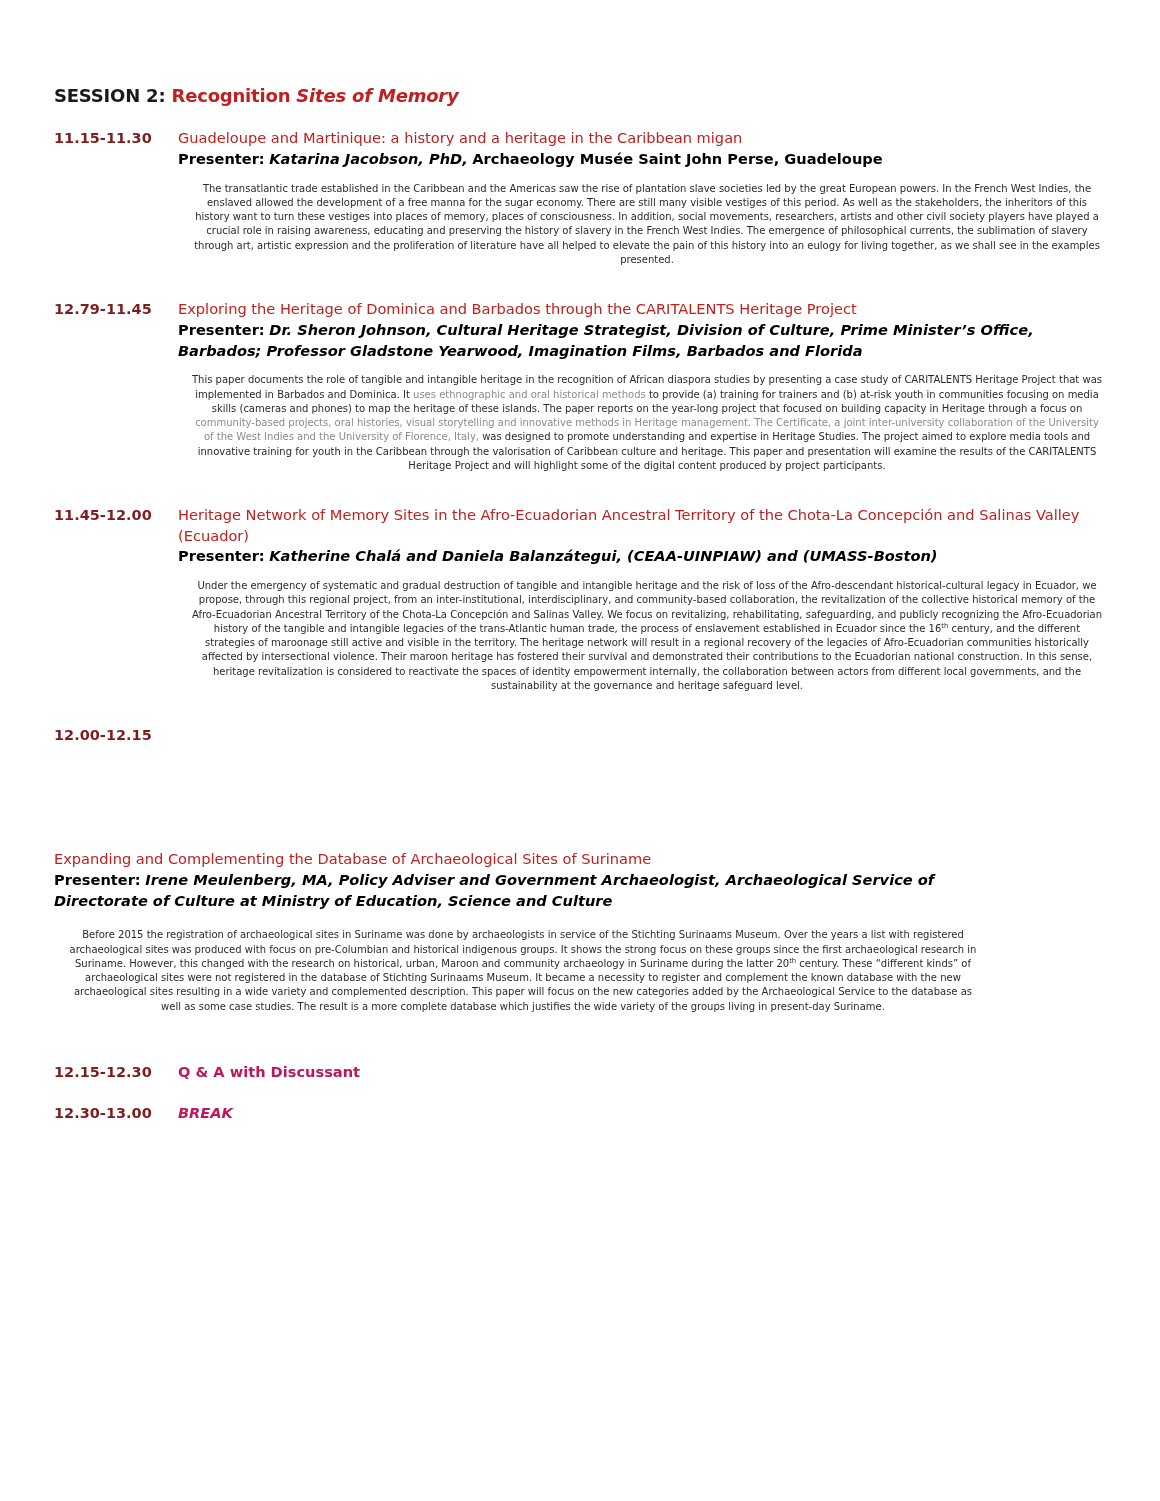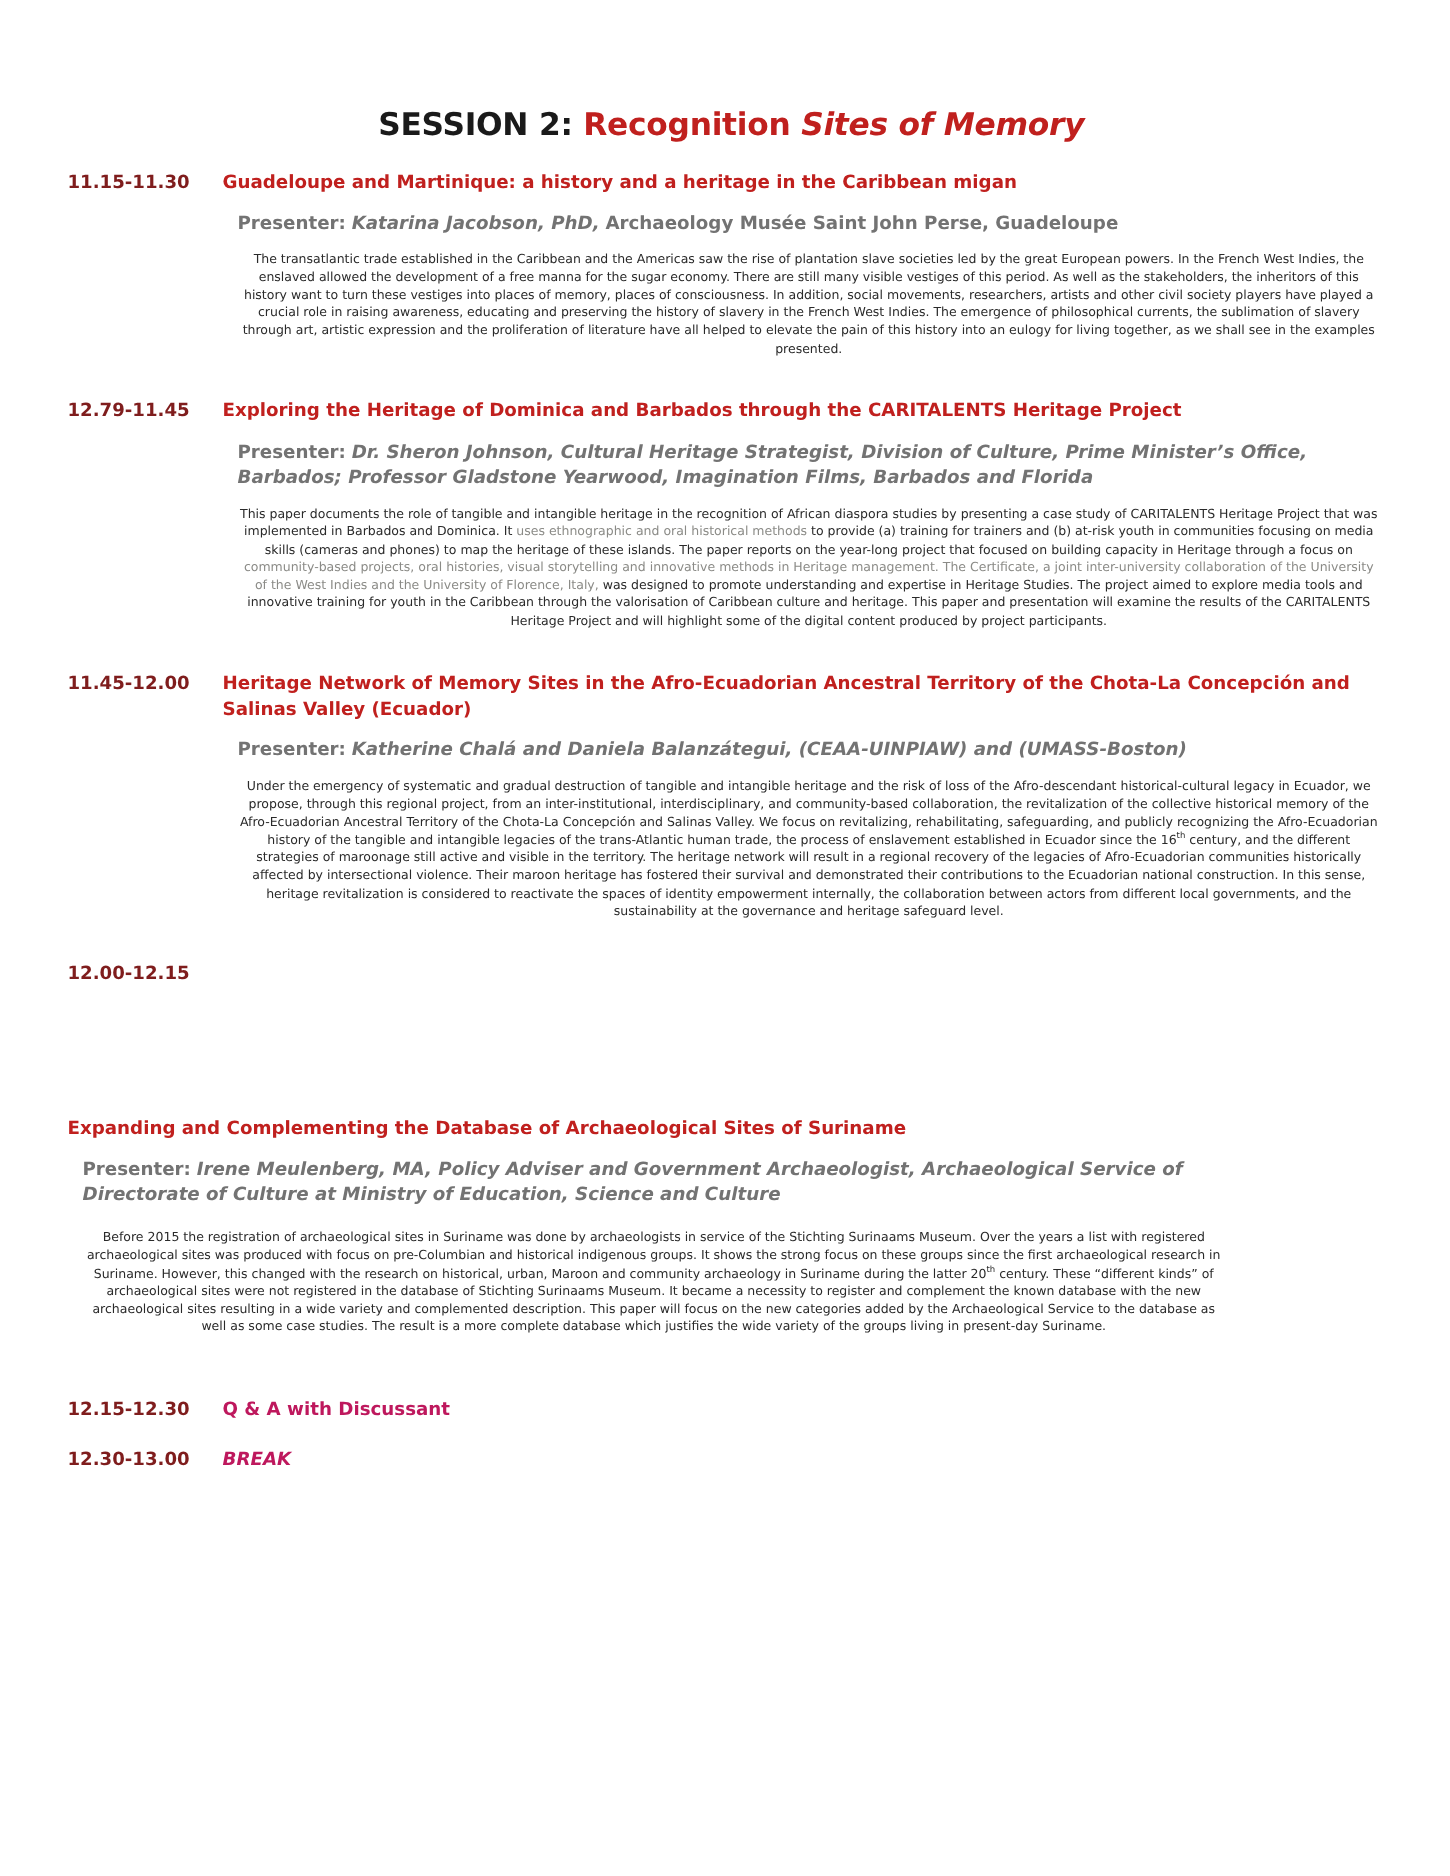--- a/index.html
+++ b/index.html
@@ -18,26 +18,25 @@
     position: relative;
     width: 1160px;
     min-height: 1501px;
     box-sizing: border-box;
     padding: 86px 44px 40px 54px;
     background: #ffffff;
   }
 
   
   .session-heading {
-    font-size: 25px;
+    font-size: 18px;
     line-height: 1.12;
     margin: 0 0 22px 0;
     letter-spacing: -0.2px;
     white-space: nowrap;
-    text-align: center;
   }
   .session-heading .sess-label {
     font-weight: bold;
     color: #1a1a1a;
   }
   .session-heading .sess-title {
     font-weight: bold;
     color: #c0201e;
   }
   .session-heading .sess-title-em {
@@ -63,30 +62,30 @@
     white-space: nowrap;
   }
   .item-body {
     flex: 1 1 auto;
     min-width: 0;
     max-width: 938px;
   }
 
   .talk-title {
     font-size: 14.6px;
-    font-weight: bold;
+    font-weight: normal;
     color: #c0201e;
     line-height: 1.42;
     margin: 0;
   }
   .presenter {
     font-size: 14.6px;
     line-height: 1.42;
-    margin: 12px;
-    color: #737373;
+    margin: 0;
+    color: #000000;
   }
   .presenter .p-label {
     font-weight: bold;
   }
   .presenter .p-name {
     font-weight: bold;
     font-style: italic;
   }
   .presenter .p-rest {
     font-weight: bold;

